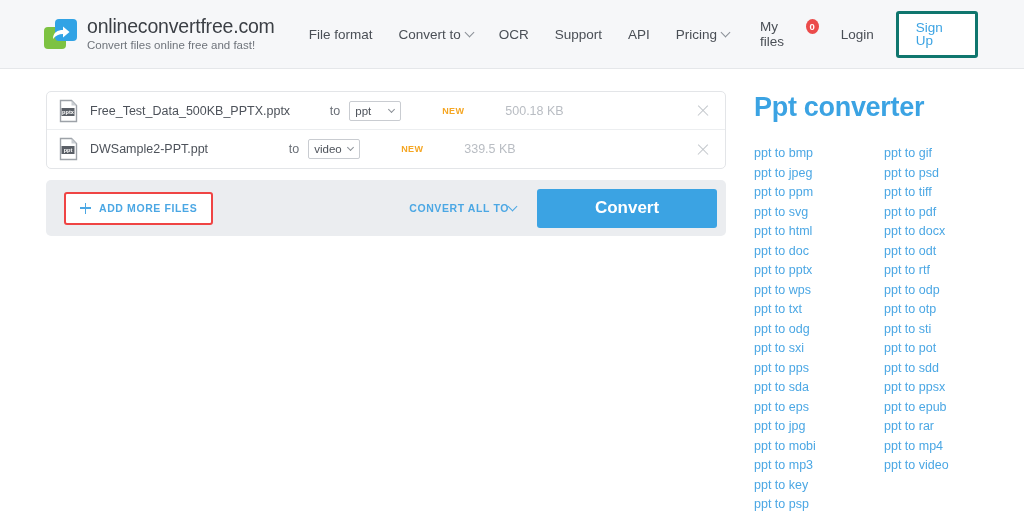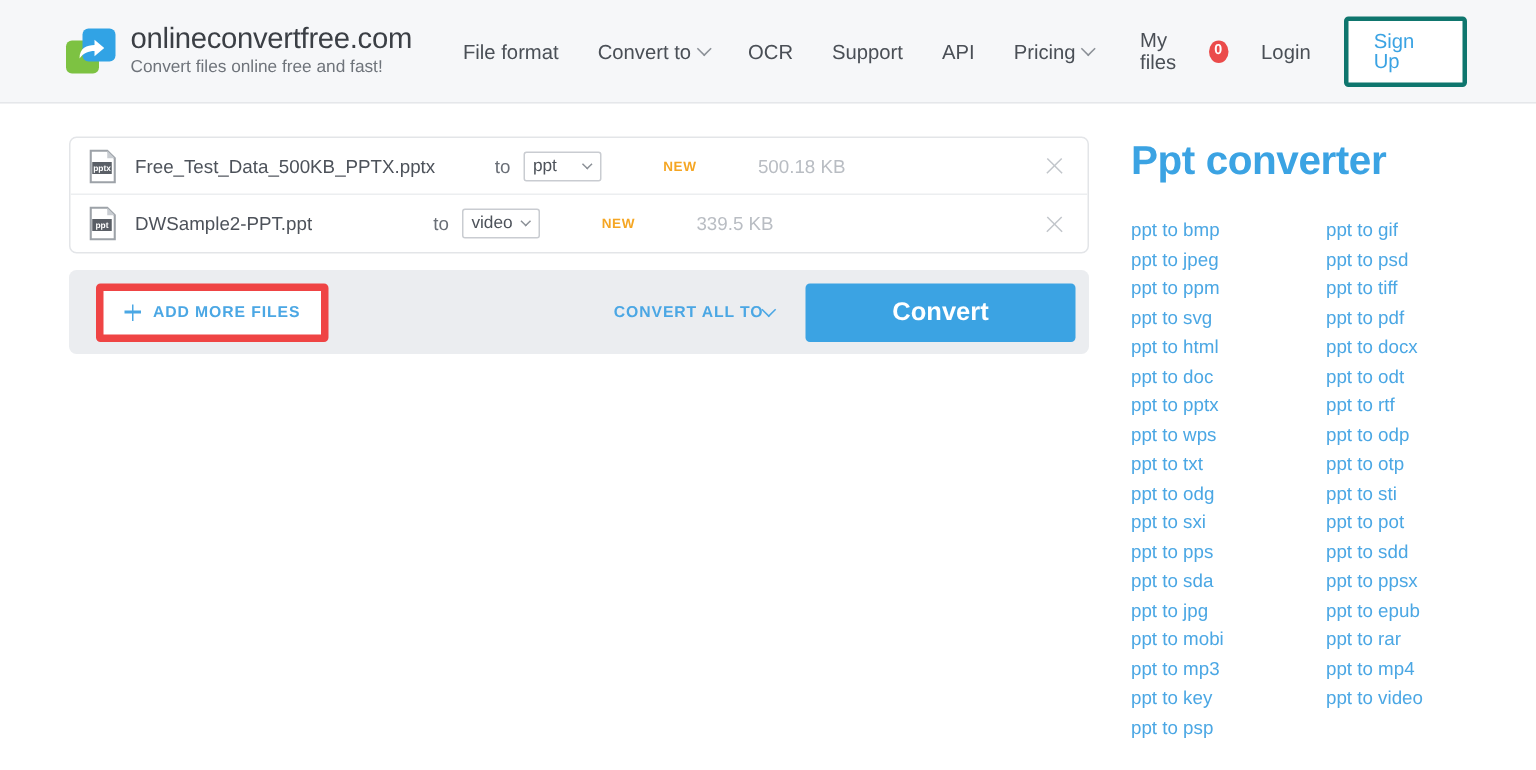--- a/index.html
+++ b/index.html
@@ -97,21 +97,21 @@
     margin-left: auto;
     display: flex;
     align-items: center;
     gap: 22px;
   }
   .myfiles {
     font-size: 13.5px;
     color: #4a4f56;
     text-decoration: none;
     display: flex;
-    align-items: center;
+    align-items: flex-start;
     gap: 6px;
     cursor: pointer;
     margin-left: 31px;
   }
   .badge {
     width: 15px; height: 15px;
     border-radius: 50%;
     background: #eb4b4b;
     color: #fff;
     font-size: 9.5px;
@@ -245,21 +245,21 @@
     display: flex;
     align-items: center;
     padding: 0 9px 0 18px;
   }
   .add-more {
     font-size: 10.5px;
     font-weight: bold;
     letter-spacing: 0.6px;
     color: #4ba7e4;
     background: #fff;
-    border: 5px solid #ef4444;
+    border: 2px solid #ef4444;
     border-radius: 3px;
     padding: 9px 14px;
     display: flex;
     align-items: center;
     gap: 8px;
     cursor: pointer;
     line-height: 1;
   }
   .plus {
     position: relative;
@@ -461,20 +461,21 @@
           <a class="side-link">ppt to svg</a>
           <a class="side-link">ppt to html</a>
           <a class="side-link">ppt to doc</a>
           <a class="side-link">ppt to pptx</a>
           <a class="side-link">ppt to wps</a>
           <a class="side-link">ppt to txt</a>
           <a class="side-link">ppt to odg</a>
           <a class="side-link">ppt to sxi</a>
           <a class="side-link">ppt to pps</a>
           <a class="side-link">ppt to sda</a>
+          <a class="side-link">ppt to eps</a>
           <a class="side-link">ppt to jpg</a>
           <a class="side-link">ppt to mobi</a>
           <a class="side-link">ppt to mp3</a>
           <a class="side-link">ppt to key</a>
           <a class="side-link">ppt to psp</a>
         </div>
       <div class="link-col" id="col2">
           <a class="side-link">ppt to gif</a>
           <a class="side-link">ppt to psd</a>
           <a class="side-link">ppt to tiff</a>

